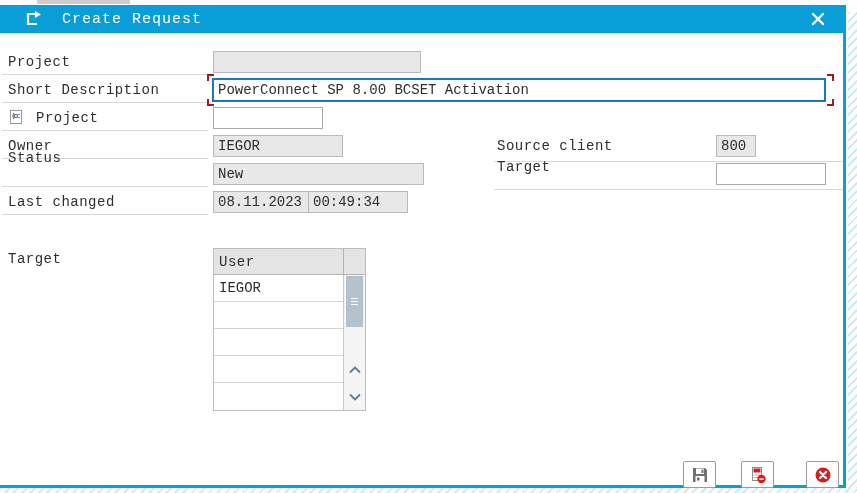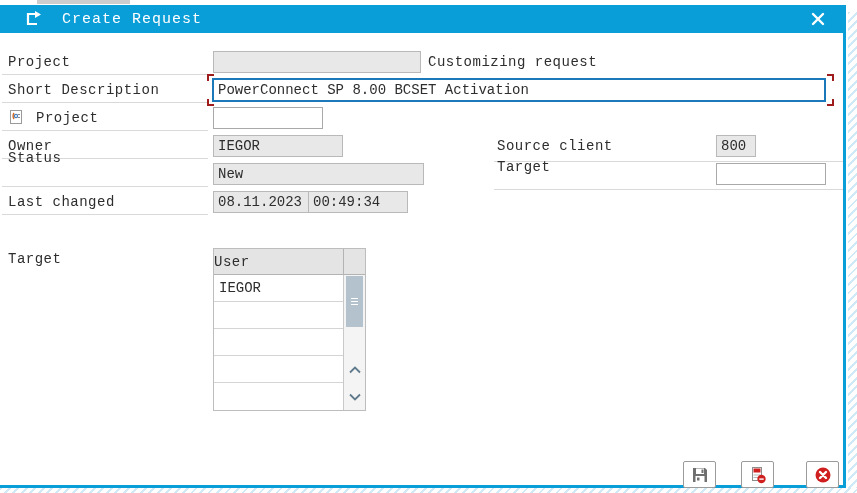--- a/index.html
+++ b/index.html
@@ -37,21 +37,21 @@
   .fld.focused { border:2px solid #1b79ba;font-family:Liberation Mono, monospace; }
   .corner { position:absolute; width:7px; height:7px; }
   .corner.tl { border-left:2px solid #9e1c1c; border-top:2px solid #9e1c1c; }
   .corner.bl { border-left:2px solid #9e1c1c; border-bottom:2px solid #9e1c1c; }
   .corner.tr { border-right:2px solid #9e1c1c; border-top:2px solid #9e1c1c; }
   .corner.br { border-right:2px solid #9e1c1c; border-bottom:2px solid #9e1c1c; }
 
   
   .tasks-table { position:absolute; left:213px; top:215px; width:153px; border:1px solid #bdbdbd; background:#fff; }
   .t-head { display:flex; height:26px; }
-  .t-head .hc { background:#e4e4e4; border-bottom:1px solid #b3b3b3; font-size:14px; letter-spacing:0.5px; display:flex; align-items:center; }
+  .t-head .hc { background:#e4e4e4; border-bottom:1px solid #b3b3b3; font-size:14px; letter-spacing:0.5px; display:flex; align-items:center; padding-left:5px; }
   .t-head .hc.user { width:130px; border-right:1px solid #b3b3b3; }
   .t-head .hc.scroll { width:21px; padding:0; }
   .t-body { display:flex; }
   .t-rows { width:130px; border-right:1px solid #c9c9c9; }
   .t-row { height:27px; border-bottom:1px solid #d4d4d4; }
   .t-row input { width:100%; height:100%; border:none; outline:none; font-family:inherit; font-size:14px; padding:0 5px; color:#2e2e2e; background:#fff; }
   .t-scroll { width:21px; height:135px; background:#f4f4f4; position:relative; }
   .thumb { position:absolute; left:2px; top:1px; width:17px; height:51px; background:#b4c2ce; display:flex; flex-direction:column; align-items:center; justify-content:center; gap:2px; cursor:pointer; }
   .thumb i { display:block; width:7px; height:1px; background:#ffffff; }
   .sb-arrow { position:absolute; left:0; width:21px; height:26px; display:flex; align-items:center; justify-content:center; color:#5f7a8c; font-size:12px; cursor:pointer; background:#f4f4f4; }
@@ -90,21 +90,20 @@
       <div class="sep" style="left:2px;top:97px;width:206px;"></div>
       <div class="sep" style="left:2px;top:125px;width:206px;"></div>
       <div class="sep" style="left:2px;top:153px;width:206px;"></div>
       <div class="sep" style="left:2px;top:181px;width:206px;"></div>
 
       <div class="sep" style="left:494px;top:128px;width:349px;"></div>
       <div class="sep" style="left:494px;top:156px;width:349px;"></div>
 
       <div class="lbl" style="left:8px;top:21px;">Project</div>
       <input class="fld dis" style="left: 213px; top: 18px; width: 208px;" readonly="" value="">
-      <div class="lbl" style="left:428px;top:21px;">Customizing request</div>
 
       <div class="lbl" style="left:8px;top:49px;">Short Description</div>
       <input class="fld focused" style="left: 212px; top: 45px; width: 614px; height: 24px;" value="PowerConnect SP 8.00 BCSET Activation">
       <div class="corner tl" style="left:207px;top:41px;"></div>
       <div class="corner bl" style="left:207px;top:66px;"></div>
       <div class="corner tr" style="left:827px;top:41px;"></div>
       <div class="corner br" style="left:827px;top:66px;"></div>
 
       <svg style="position:absolute;left:8px;top:76px;" width="16" height="16" viewBox="0 0 16 16">
         <rect x="2.5" y="1.5" width="11" height="13" fill="#ffffff" stroke="#9a9a9a"></rect>

